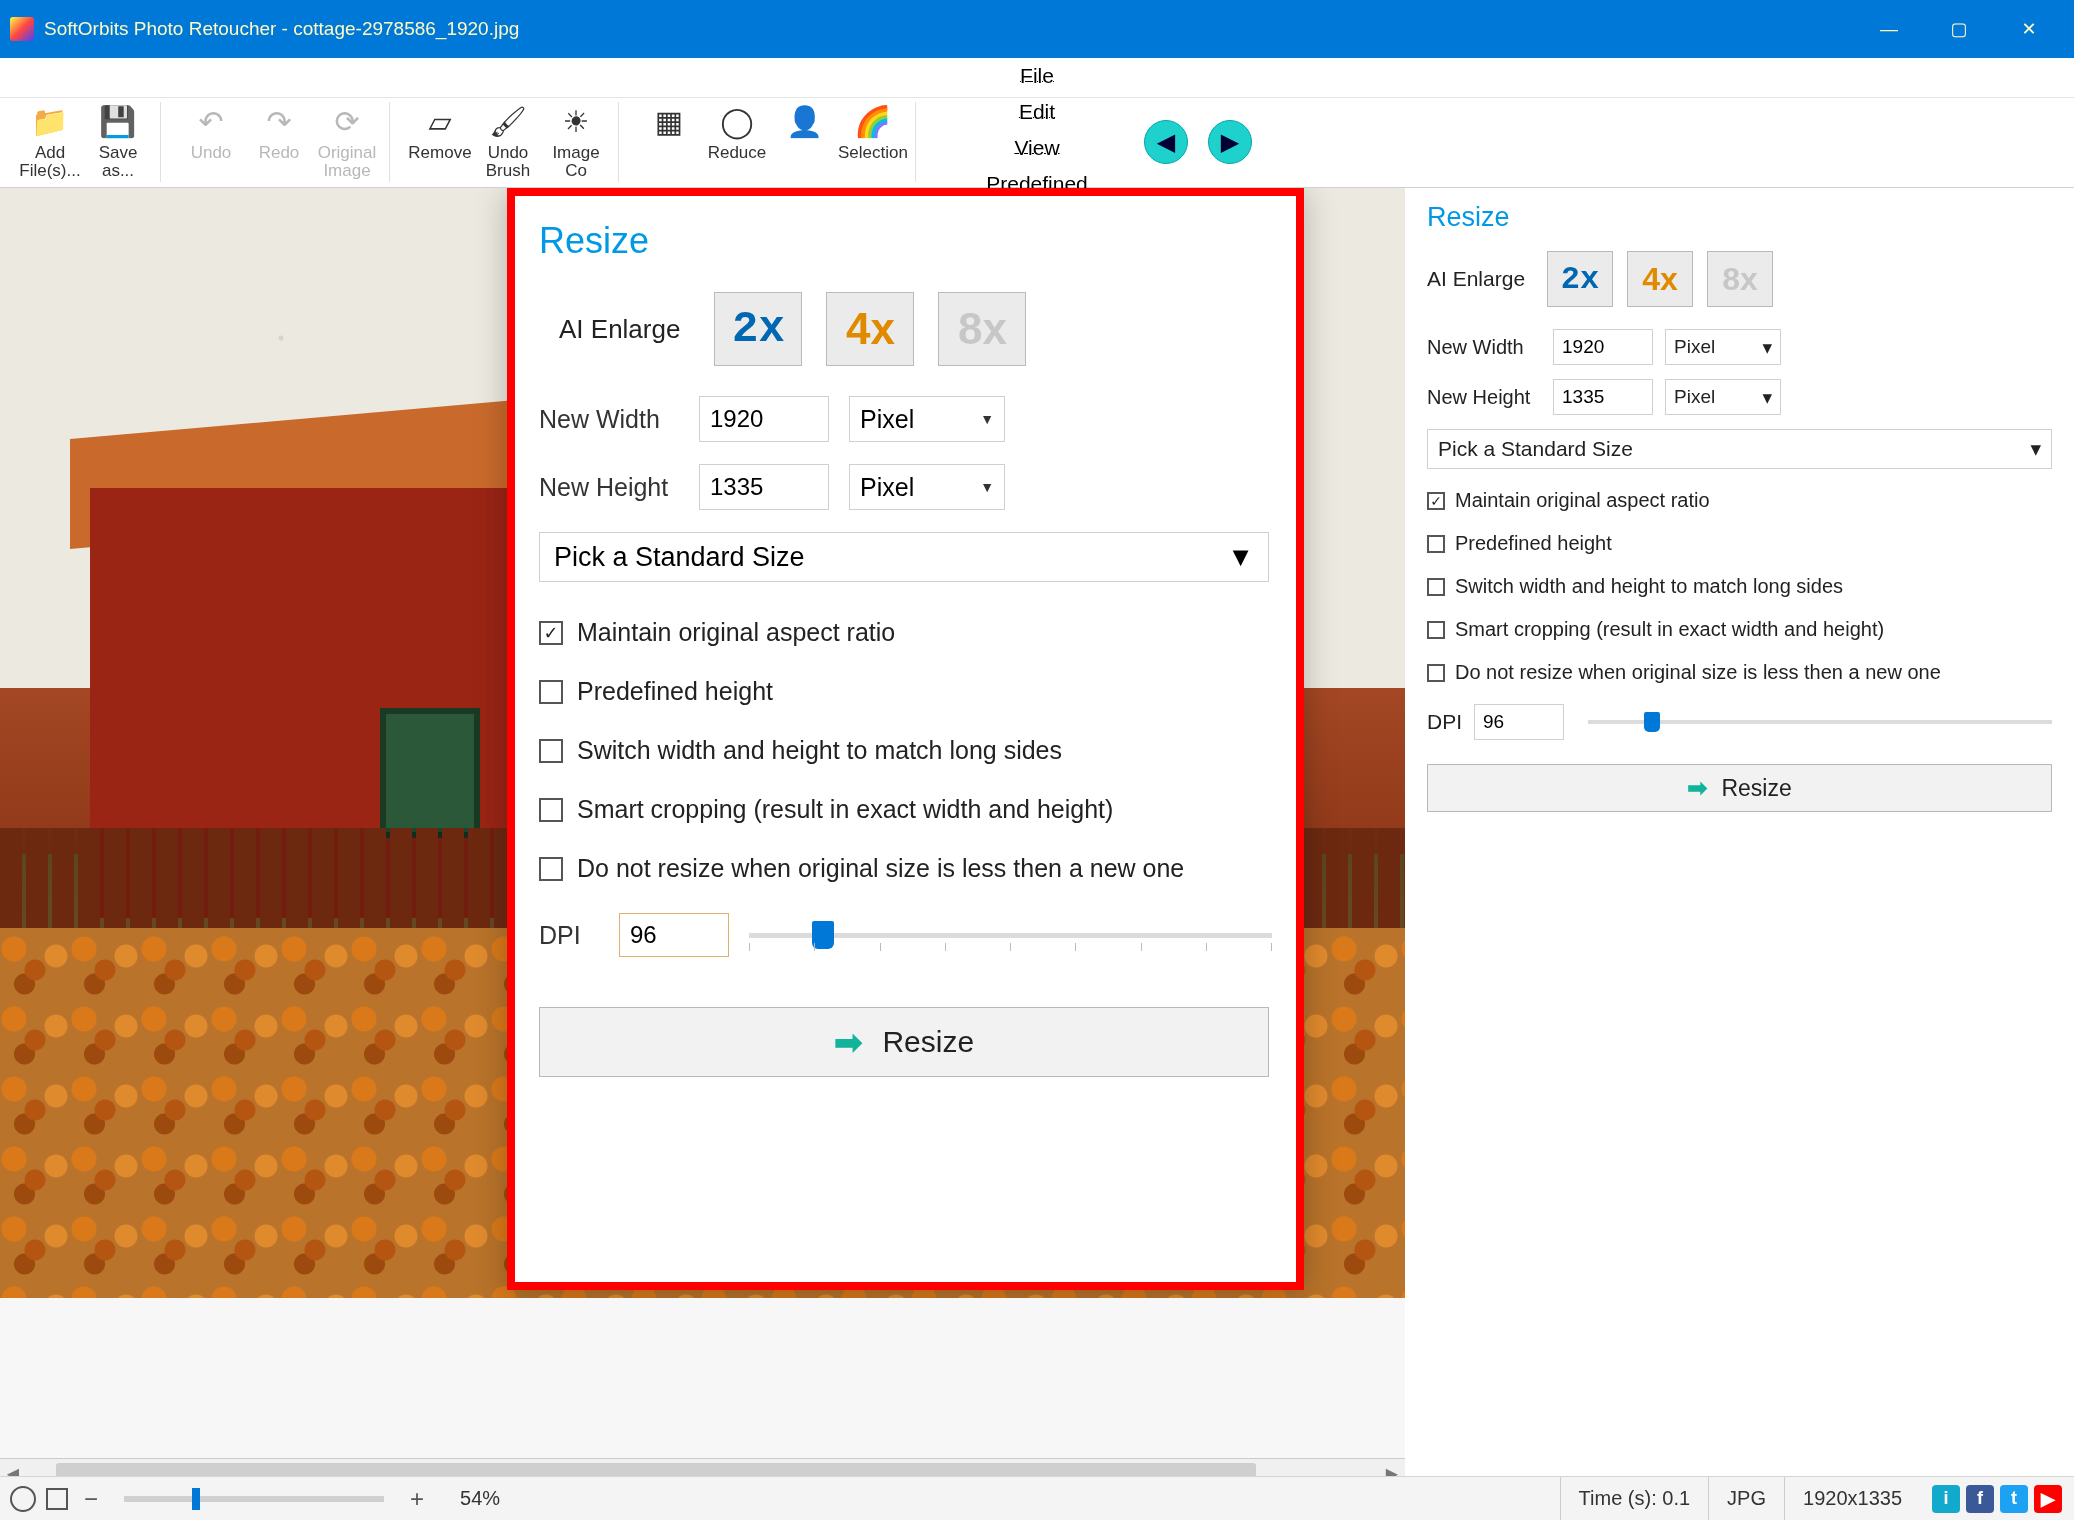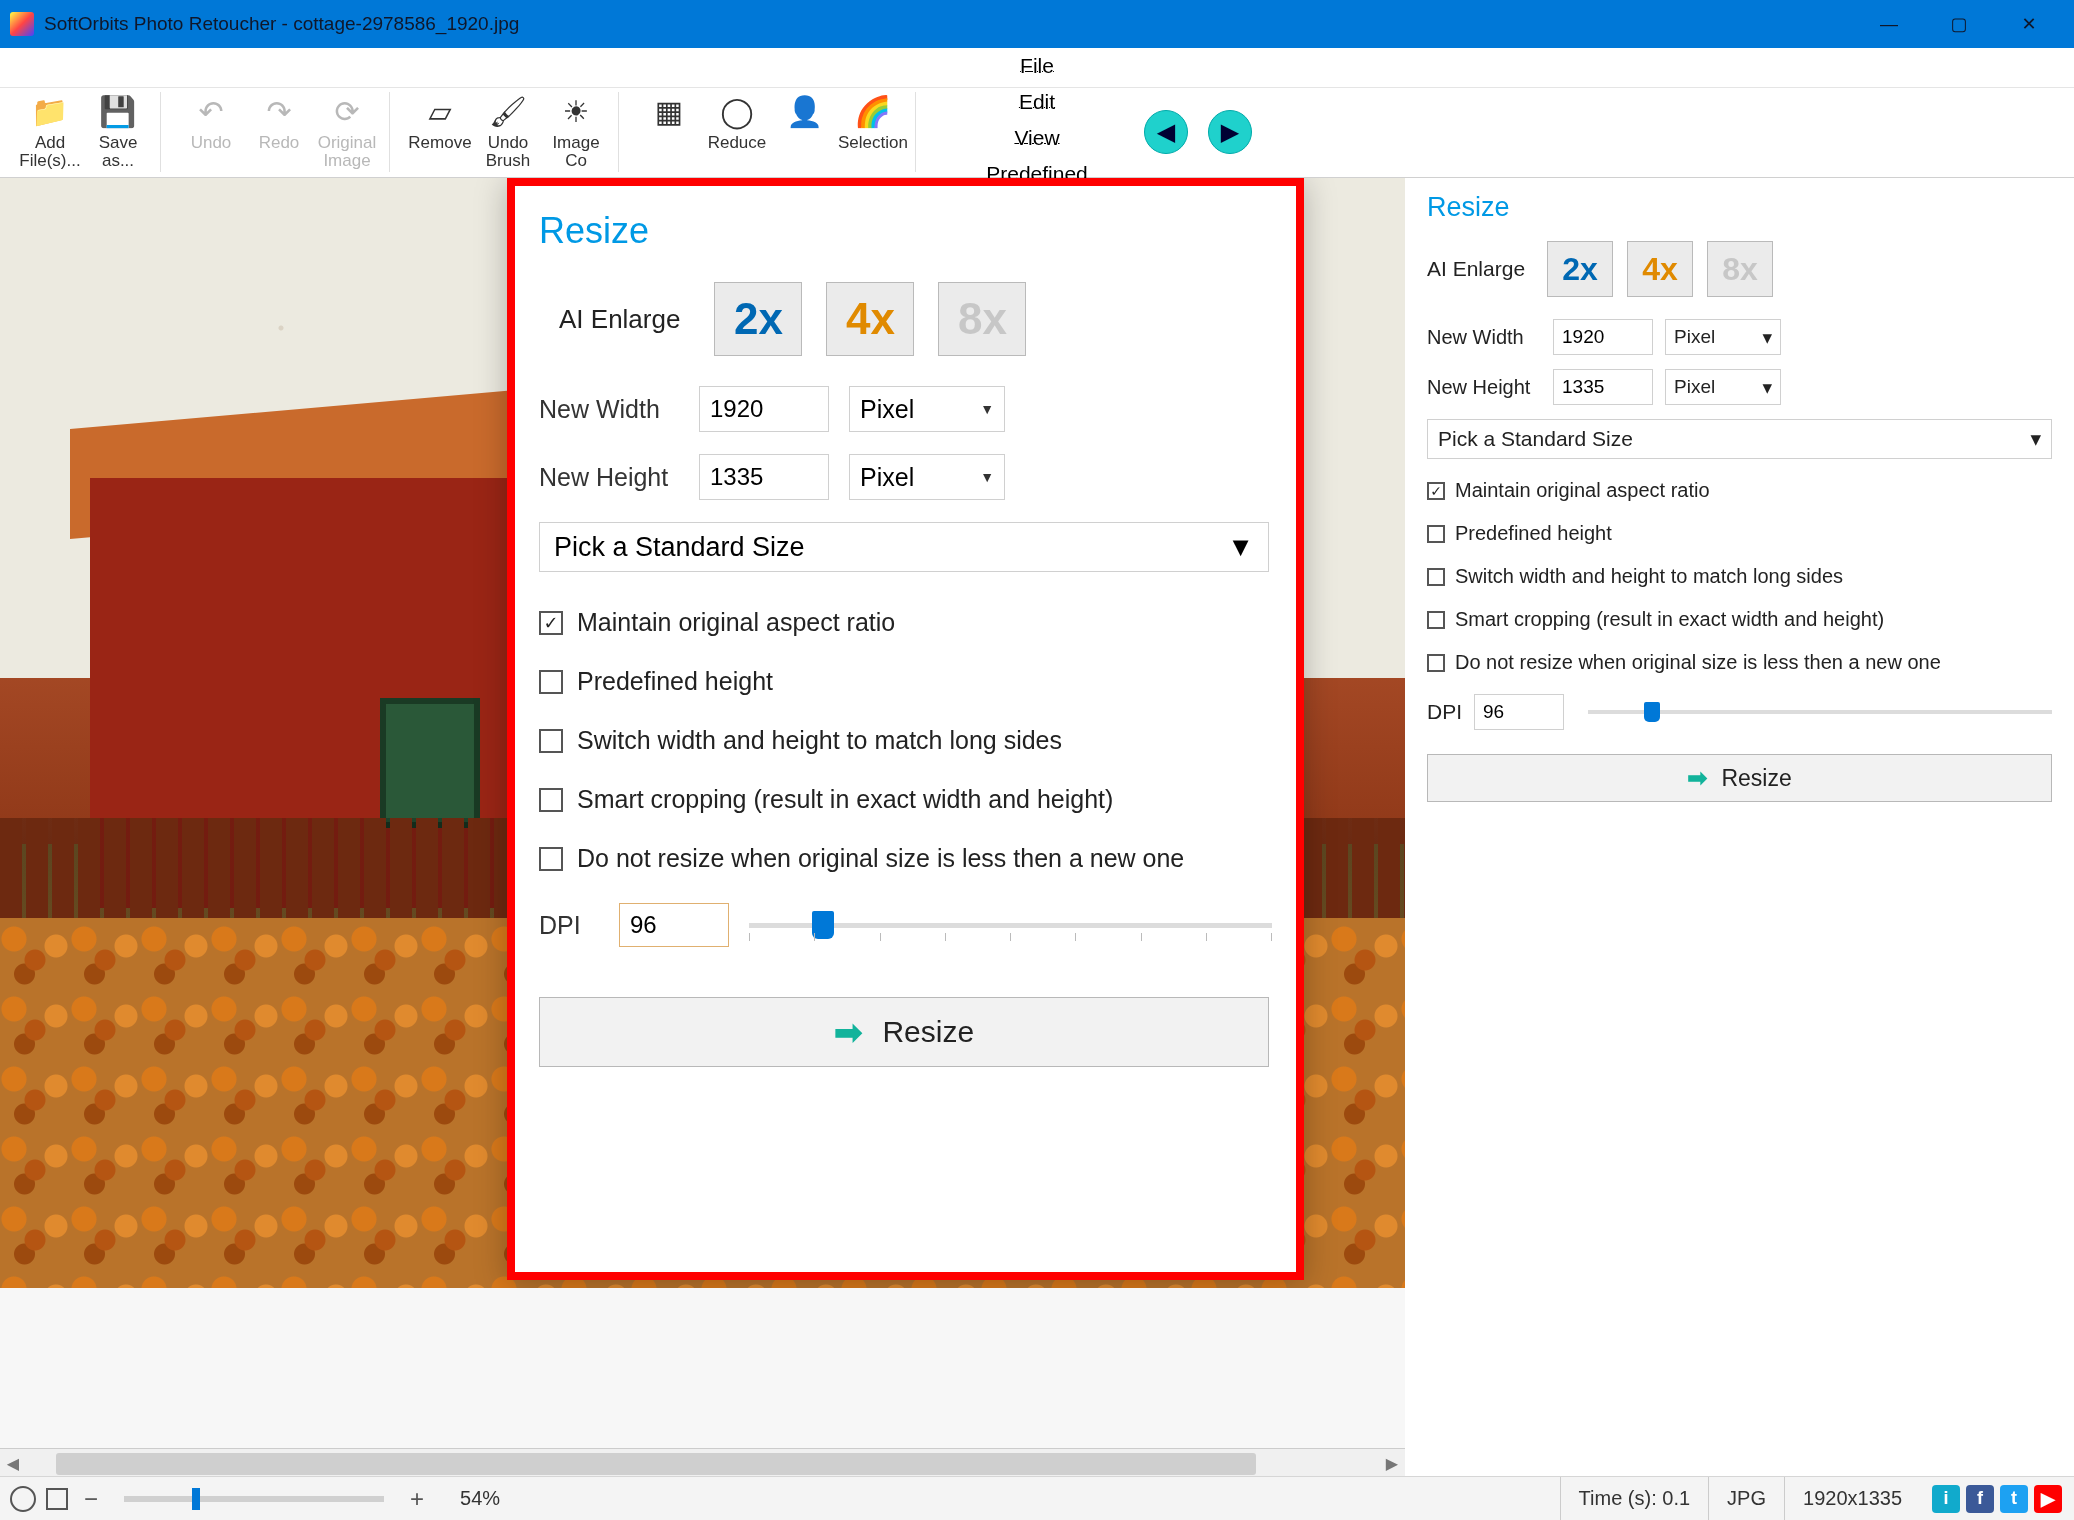--- a/index.html
+++ b/index.html
@@ -1,19 +1,19 @@
 <!DOCTYPE html>
 <html><head>
 <meta charset="utf-8">
 <style>
 * { box-sizing: border-box; margin: 0; padding: 0; font-family: "Segoe UI", Tahoma, sans-serif; }
 body { width: 2074px; height: 1520px; background: #fff; overflow: hidden; position: relative; }
 
 
-.titlebar { height: 48px; background: #0078d7; color: #0f172a; display: flex; align-items: center; padding: 0 10px; font-size: 19px; }
+.titlebar { height: 58px; background: #0078d7; color: #fef9c3; display: flex; align-items: center; padding: 0 10px; font-size: 19px; }
 .titlebar .app-icon { width: 24px; height: 24px; margin-right: 10px; background: linear-gradient(135deg,#ff4,#f44,#44f); border-radius: 3px; }
 .titlebar .app-title { flex: 1; }
 .titlebar .win-btns { display: flex; }
 .titlebar .win-btn { width: 70px; height: 46px; display: flex; align-items: center; justify-content: center; font-size: 18px; }
 
 
 .menubar { height: 40px; background: #fff; border-bottom: 1px solid #e5e5e5; display: flex; align-items: center; padding: 0 10px; font-size: 21px; flex-direction: column; }
 .menubar .menu-item { padding: 6px 14px; text-decoration: underline; text-decoration-color: #000; text-underline-offset: -2px; text-decoration-thickness:1px; }
 
 
@@ -45,21 +45,21 @@
 .photo-leaves { position:absolute; top:740px; left:0; right:0; bottom:0; background: radial-gradient(circle at 20% 30%, #d9791a 12px, transparent 13px), radial-gradient(circle at 50% 60%, #b55512 10px, transparent 11px), radial-gradient(circle at 80% 40%, #e08a2e 11px, transparent 12px), radial-gradient(circle at 35% 80%, #9c4a0e 10px, transparent 11px), #b9732a; background-size: 70px 70px; }
 
 
 .overlay { position:absolute; top:0; left:507px; width:797px; height:1102px; border:8px solid #ff0000; background:#fff; box-shadow: 0 4px 30px rgba(0,0,0,.25); padding: 18px 24px; }
 .panel-title { color:#0099e5; font-size:36px; font-weight:400; margin: 6px 0 30px 0; }
 .row { display:flex; align-items:center; margin-bottom: 22px; }
 .row-lbl { width:160px; font-size:25px; color:#333; }
 .ai-row { display:flex; align-items:center; gap:24px; margin-bottom:30px; margin-left:20px; }
 .ai-lbl { font-size:26px; color:#222; margin-right:10px; }
 .ai-btn { width:88px; height:74px; background:#ebebeb; border:1px solid #bababa; display:flex; align-items:center; justify-content:center; font-size:44px; font-weight:700; cursor:pointer; }
-.ai-2x { color:#0068b3; }
+.ai-2x { color:#0068b3;font-family:Liberation Mono, monospace; }
 .ai-4x { color:#e08a00; }
 .ai-8x { color:#c7c7c7; }
 .num-input { width:130px; height:46px; border:1px solid #d0d0d0; font-size:24px; padding:4px 10px; margin-right:20px; }
 .unit-select { width:156px; height:46px; border:1px solid #d0d0d0; background:#fff; font-size:25px; padding:4px 10px; display:flex; justify-content:space-between; align-items:center; }
 .unit-select .chev { font-size:14px; color:#333; }
 .std-select { width: 730px; height:50px; border:1px solid #d0d0d0; font-size:27px; padding:8px 14px; display:flex; justify-content:space-between; align-items:center; margin-bottom: 36px; }
 .chklist { display:flex; flex-direction:column; gap:30px; margin-bottom:30px; }
 .chk { display:flex; align-items:center; gap:14px; font-size:25px; color:#222; }
 .chkbox { width:24px; height:24px; border:2px solid #555; display:flex; align-items:center; justify-content:center; font-size:18px; color:#222; }
 .chkbox.checked::after { content:"✓"; }

